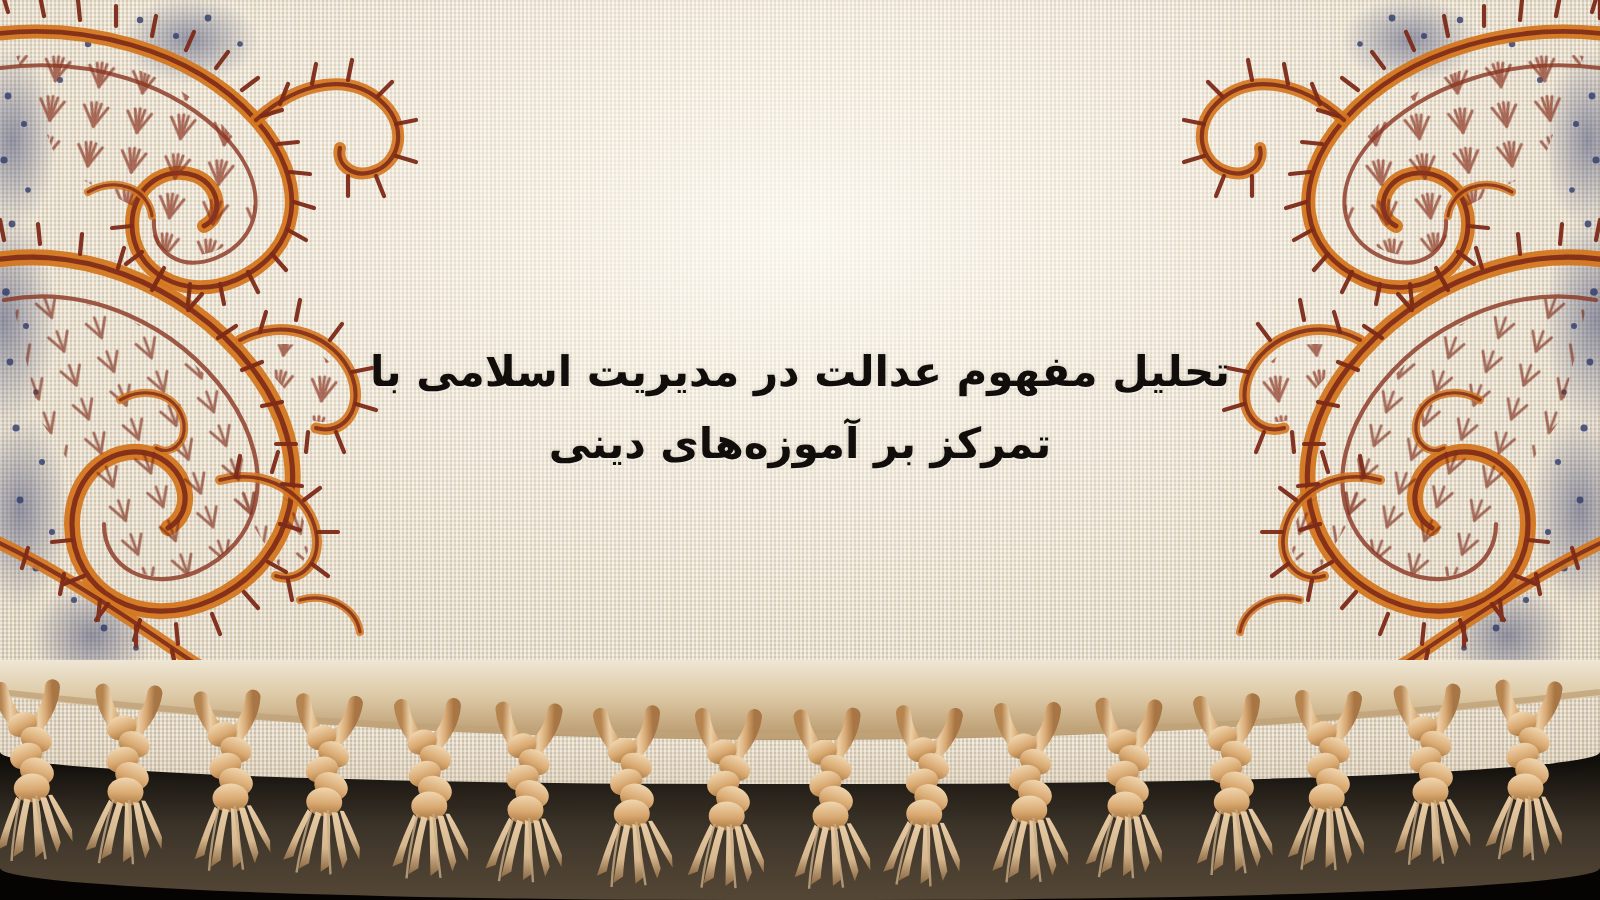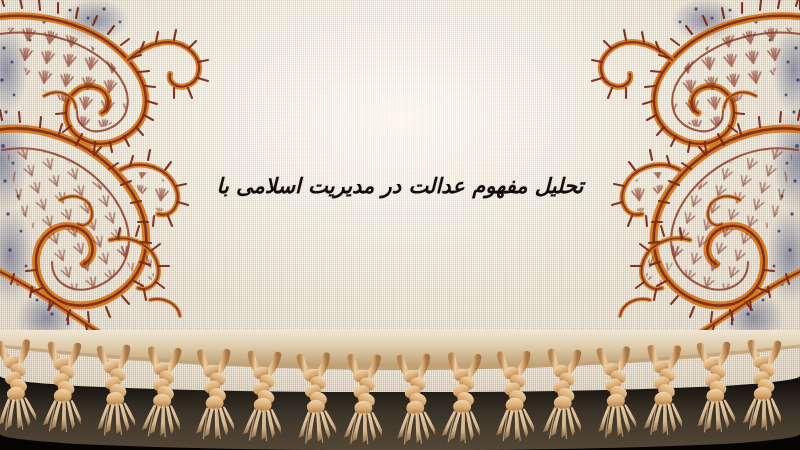--- a/index.html
+++ b/index.html
@@ -58,21 +58,20 @@
   .motif{position:absolute;top:0;z-index:4;pointer-events:none;}
   .motif.left{left:0;}
   .motif.right{right:0;transform:scaleX(-1);}
 
   
   .title-block{
     position:absolute;z-index:6;
     left:50%;top:168px;transform:translateX(-50%);
     width:560px;text-align:center;
     direction:rtl;
-    font-style:italic;
   }
   .title-line{
     color:#100d0b;
     font-family:"DejaVu Sans","Liberation Sans",sans-serif;
     font-size:21px;
     font-weight:700;
     line-height:36px;
     letter-spacing:0;
     white-space:nowrap;
     text-shadow:0 1px 0 rgba(255,255,255,.45), 0 0 2px rgba(120,100,70,.25);
@@ -436,20 +435,21 @@
     </g>
     <g fill="none" stroke="#7d2a18" stroke-width="1.6" stroke-linecap="round" opacity=".8">
       <path d="M60,200 C74,192 90,198 92,212 C93,222 85,228 78,224"></path>
       <path d="M44,96 C58,88 74,94 76,108"></path>
       <path d="M150,300 C164,296 178,304 180,316"></path>
     </g>
   </svg>
 
   <div class="title-block">
     <div class="title-line">تحلیل مفهوم عدالت در مدیریت اسلامی با</div>
+    <div class="title-line">تمرکز بر آموزه‌های دینی</div>
   </div>
 
   <svg class="fringe" width="800" height="120" viewBox="0 0 800 120" aria-hidden="true">
     <defs>
       <linearGradient id="cordG" x1="0" y1="0" x2="1" y2="0">
         <stop offset="0%" stop-color="#b6844f"></stop>
         <stop offset="35%" stop-color="#eccfa6"></stop>
         <stop offset="65%" stop-color="#d9ab76"></stop>
         <stop offset="100%" stop-color="#a87644"></stop>
       </linearGradient>

